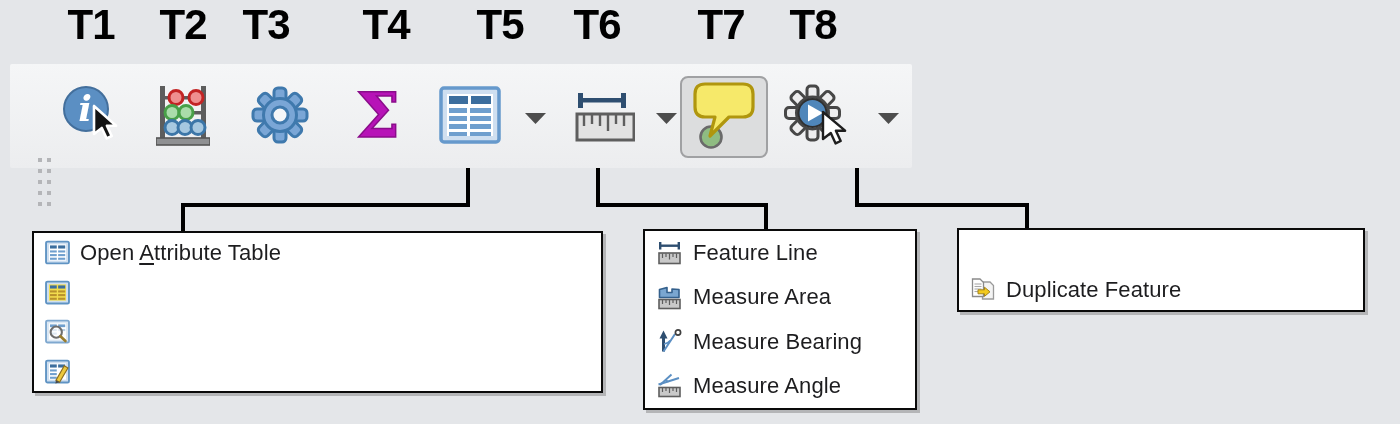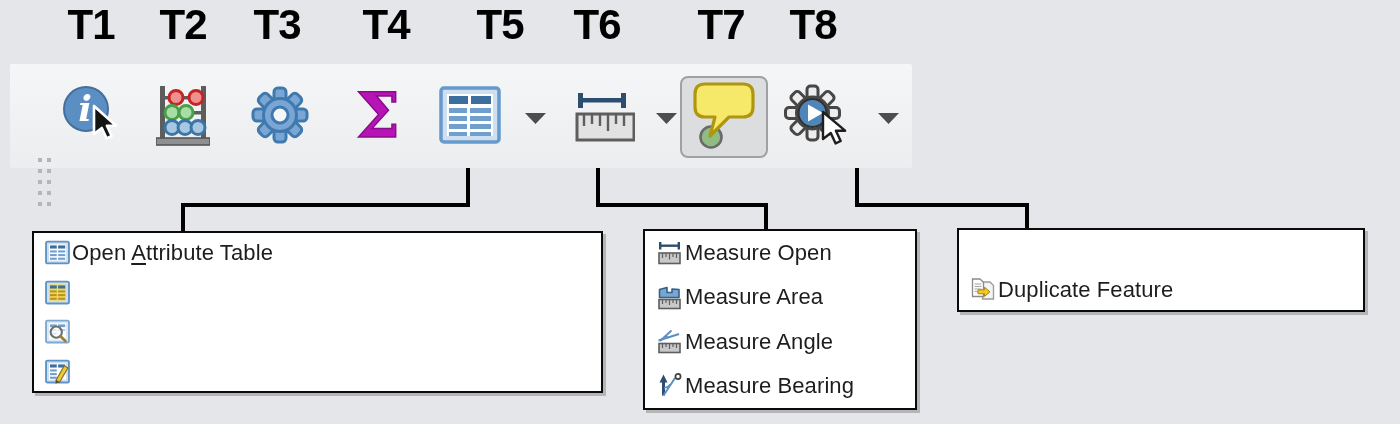--- a/index.html
+++ b/index.html
@@ -39,40 +39,40 @@
   
   .conn{position:absolute;background:#000;}
 
   
   .menu{
     position:absolute;background:#fff;border:2px solid #0a0a0a;
     box-shadow:3px 3px 0 rgba(70,70,70,.30);
     display:flex;flex-direction:column;box-sizing:border-box;
   }
   .menu-item{
-    display:flex;align-items:center;padding-left:11px;gap:2px;
+    display:flex;align-items:center;padding-left:11px;gap:10px;
     cursor:default;
   }
   .menu-item .mi-icon{display:flex;align-items:center;justify-content:center;flex:none;}
   .mi-label{
     font-size:22px;color:#1d1d1f;white-space:pre;letter-spacing:.1px;
   }
   .mn{text-decoration:underline;text-underline-offset:3px;}
   #menu-attribute .menu-item{height:39.5px;}
   #menu-measure .menu-item{height:44.25px;}
   #menu-duplicate .menu-item{height:40px;margin-top:40px;}
 </style>
 </head>
 <body>
 
 <div class="canvas">
 
   <span class="t-label" style="left:91px">T1</span>
   <span class="t-label" style="left:183px">T2</span>
-  <span class="t-label" style="left:277px">T3</span>
+  <span class="t-label" style="left:266px">T3</span>
   <span class="t-label" style="left:386px">T4</span>
   <span class="t-label" style="left:500px">T5</span>
   <span class="t-label" style="left:597px">T6</span>
   <span class="t-label" style="left:721px">T7</span>
   <span class="t-label" style="left:813px">T8</span>
 
   <div class="toolbar">
 
     <div class="grip">
       <svg width="18" height="54" viewBox="0 0 18 54">
@@ -323,70 +323,70 @@
           <rect x="3" y="13" width="21" height="10.5" fill="#c9c9c9" stroke="#5e5e5e" stroke-width="1.6"></rect>
           <g stroke="#5e5e5e" stroke-width="1.2">
             <line x1="6.5" y1="13.5" x2="6.5" y2="18"></line>
               <line x1="10" y1="13.5" x2="10" y2="17"></line>
             <line x1="13.5" y1="13.5" x2="13.5" y2="19.5"></line>
               <line x1="17" y1="13.5" x2="17" y2="17"></line>
             <line x1="20.5" y1="13.5" x2="20.5" y2="18"></line>
           </g>
         </svg>
       </span>
-      <span class="mi-label"><span>Measure Open</span><span class="mn"></span><span></span></span>
+      <span class="mi-label"><span>Feature Line</span><span class="mn"></span><span></span></span>
     </div>
 
     <div class="menu-item">
       <span class="mi-icon">
         <svg width="27" height="27" viewBox="0 0 27 27">
           <path d="M3.5 5.5 L11 3.5 L11 8.5 L16 8.5 L16 5 L23 5.5 L23 13.5 L3.5 13.5 Z" fill="#7aa6d0" stroke="#34608c" stroke-width="1.6" stroke-linejoin="round"></path>
           <rect x="3" y="15.5" width="21" height="9" fill="#c9c9c9" stroke="#5e5e5e" stroke-width="1.6"></rect>
           <g stroke="#5e5e5e" stroke-width="1.2">
             <line x1="6.5" y1="16" x2="6.5" y2="20"></line>
               <line x1="10" y1="16" x2="10" y2="19"></line>
             <line x1="13.5" y1="16" x2="13.5" y2="21"></line>
               <line x1="17" y1="16" x2="17" y2="19"></line>
             <line x1="20.5" y1="16" x2="20.5" y2="20"></line>
           </g>
         </svg>
       </span>
       <span class="mi-label"><span>Measure Area</span><span class="mn"></span><span></span></span>
+    </div>
+
+    <div class="menu-item">
+      <span class="mi-icon">
+        <svg width="27" height="27" viewBox="0 0 27 27">
+          <path d="M7.5 2.5 L11.5 10.5 L9 10.5 L9 23.5 L6 23.5 L6 10.5 L3.5 10.5 Z" fill="#2e4e70"></path>
+          <line x1="7.5" y1="23.5" x2="19" y2="6" stroke="#5b8fc3" stroke-width="2"></line>
+          <path d="M8 16 A 8.5 8.5 0 0 0 14.2 12.6" stroke="#5b8fc3" fill="none" stroke-width="1.6"></path>
+          <circle cx="22" cy="4.5" r="2.6" fill="none" stroke="#3f3f3f" stroke-width="1.7"></circle>
+        </svg>
+      </span>
+      <span class="mi-label"><span>Measure Bearing</span><span class="mn"></span><span></span></span>
     </div>
 
     <div class="menu-item">
       <span class="mi-icon">
         <svg width="27" height="27" viewBox="0 0 27 27">
           <line x1="2.5" y1="12.5" x2="23" y2="6" stroke="#5b8fc3" stroke-width="1.9"></line>
           <line x1="4" y1="13" x2="15.5" y2="2.5" stroke="#5b8fc3" stroke-width="1.9"></line>
           <path d="M9.5 8 A 7 7 0 0 1 12.5 10" stroke="#5b8fc3" fill="none" stroke-width="1.4"></path>
           <rect x="3" y="15.5" width="21" height="9" fill="#c9c9c9" stroke="#5e5e5e" stroke-width="1.6"></rect>
           <g stroke="#5e5e5e" stroke-width="1.2">
             <line x1="6.5" y1="16" x2="6.5" y2="20"></line>
               <line x1="10" y1="16" x2="10" y2="19"></line>
             <line x1="13.5" y1="16" x2="13.5" y2="21"></line>
               <line x1="17" y1="16" x2="17" y2="19"></line>
             <line x1="20.5" y1="16" x2="20.5" y2="20"></line>
           </g>
         </svg>
       </span>
       <span class="mi-label"><span>Measure Angle</span><span class="mn"></span><span></span></span>
     </div>
-
-    <div class="menu-item">
-      <span class="mi-icon">
-        <svg width="27" height="27" viewBox="0 0 27 27">
-          <path d="M7.5 2.5 L11.5 10.5 L9 10.5 L9 23.5 L6 23.5 L6 10.5 L3.5 10.5 Z" fill="#2e4e70"></path>
-          <line x1="7.5" y1="23.5" x2="19" y2="6" stroke="#5b8fc3" stroke-width="2"></line>
-          <path d="M8 16 A 8.5 8.5 0 0 0 14.2 12.6" stroke="#5b8fc3" fill="none" stroke-width="1.6"></path>
-          <circle cx="22" cy="4.5" r="2.6" fill="none" stroke="#3f3f3f" stroke-width="1.7"></circle>
-        </svg>
-      </span>
-      <span class="mi-label"><span>Measure Bearing</span><span class="mn"></span><span></span></span>
-    </div>
   </div>
 
   <div class="menu" id="menu-duplicate" style="left:957px;top:228px;width:408px;height:84px">
 
     <div class="menu-item">
       <span class="mi-icon">
         <svg width="26" height="26" viewBox="0 0 26 26">
           <path d="M12.5 5 h7.5 l3.5 3.5 V22 h-11 z" fill="#f4f4f4" stroke="#9a9a9a" stroke-width="1.3"></path>
           <path d="M2.5 2 h7.5 l3.5 3.5 V19.5 h-11 z" fill="#fff" stroke="#8a8a8a" stroke-width="1.3"></path>
           <g stroke="#a9a9a9" stroke-width="1.1">

